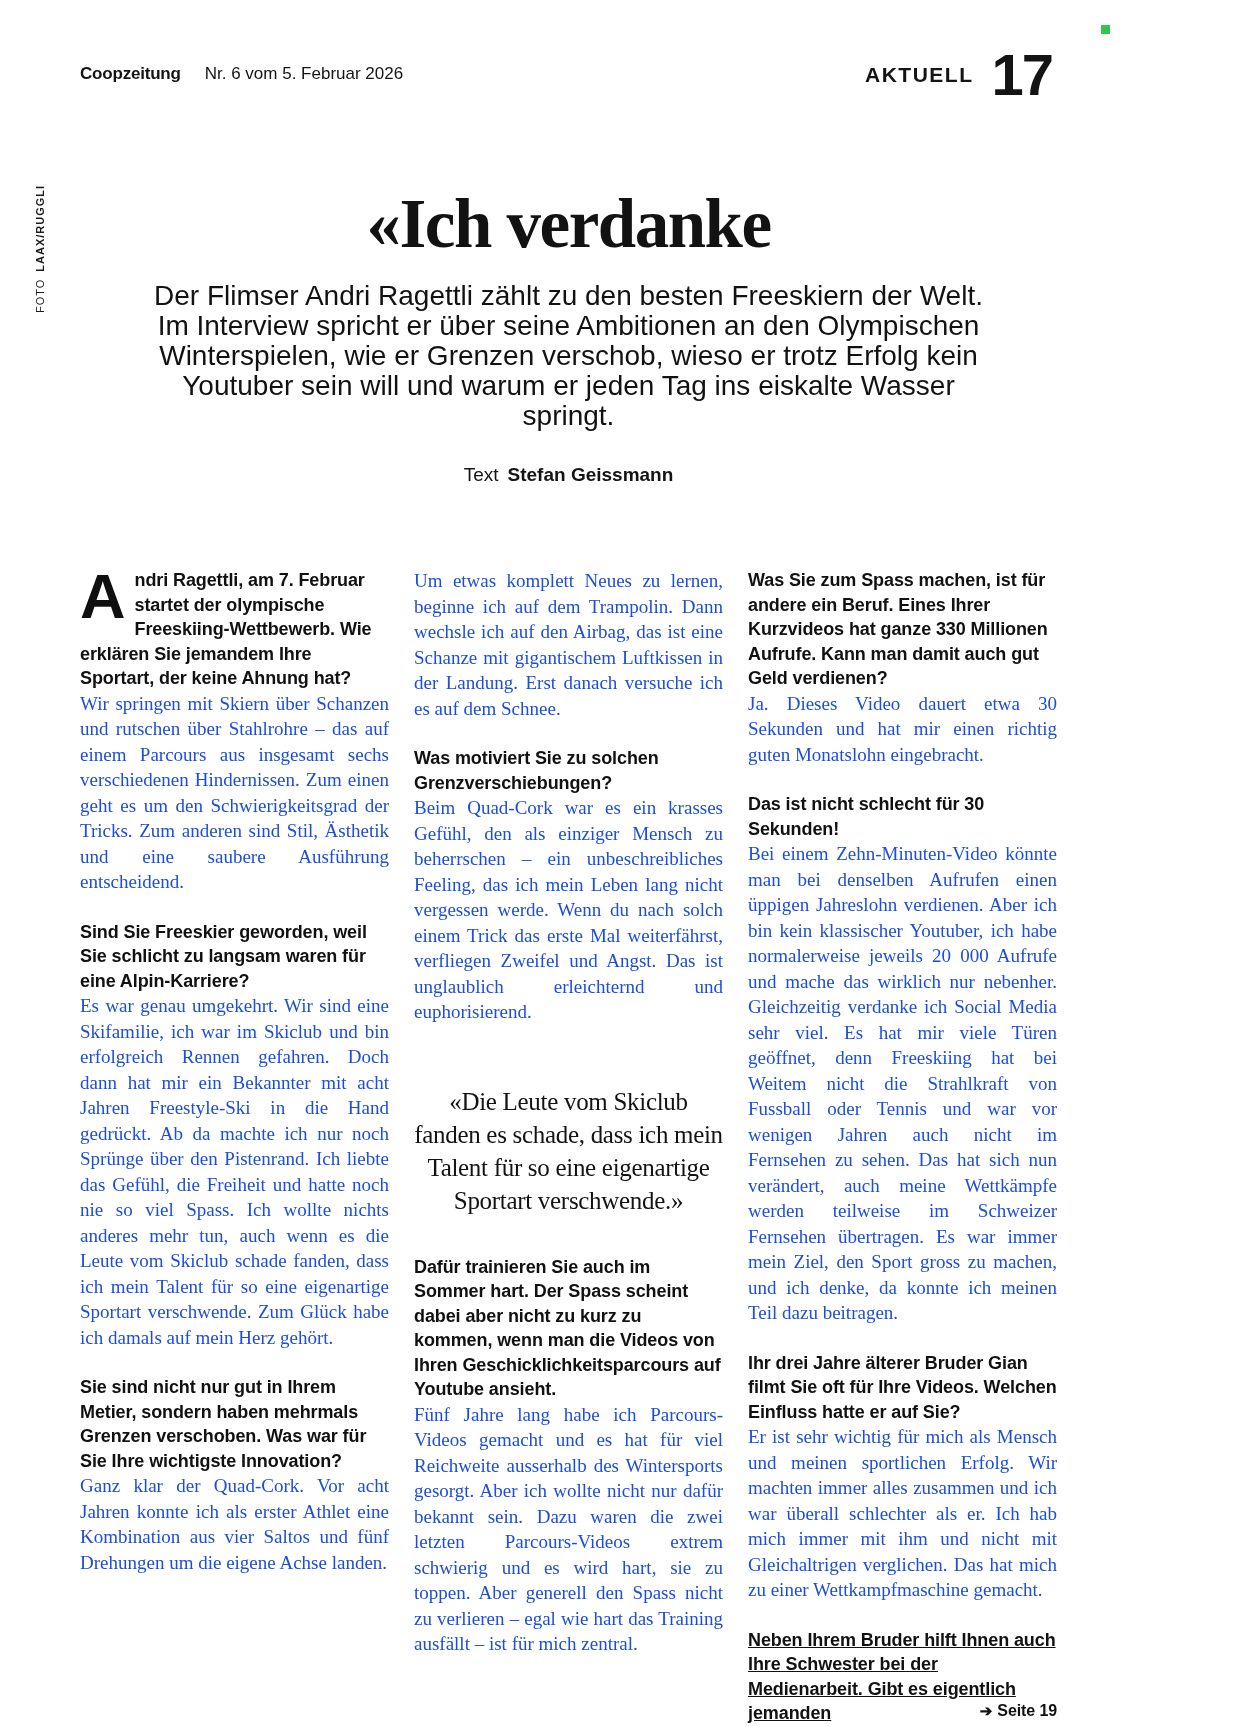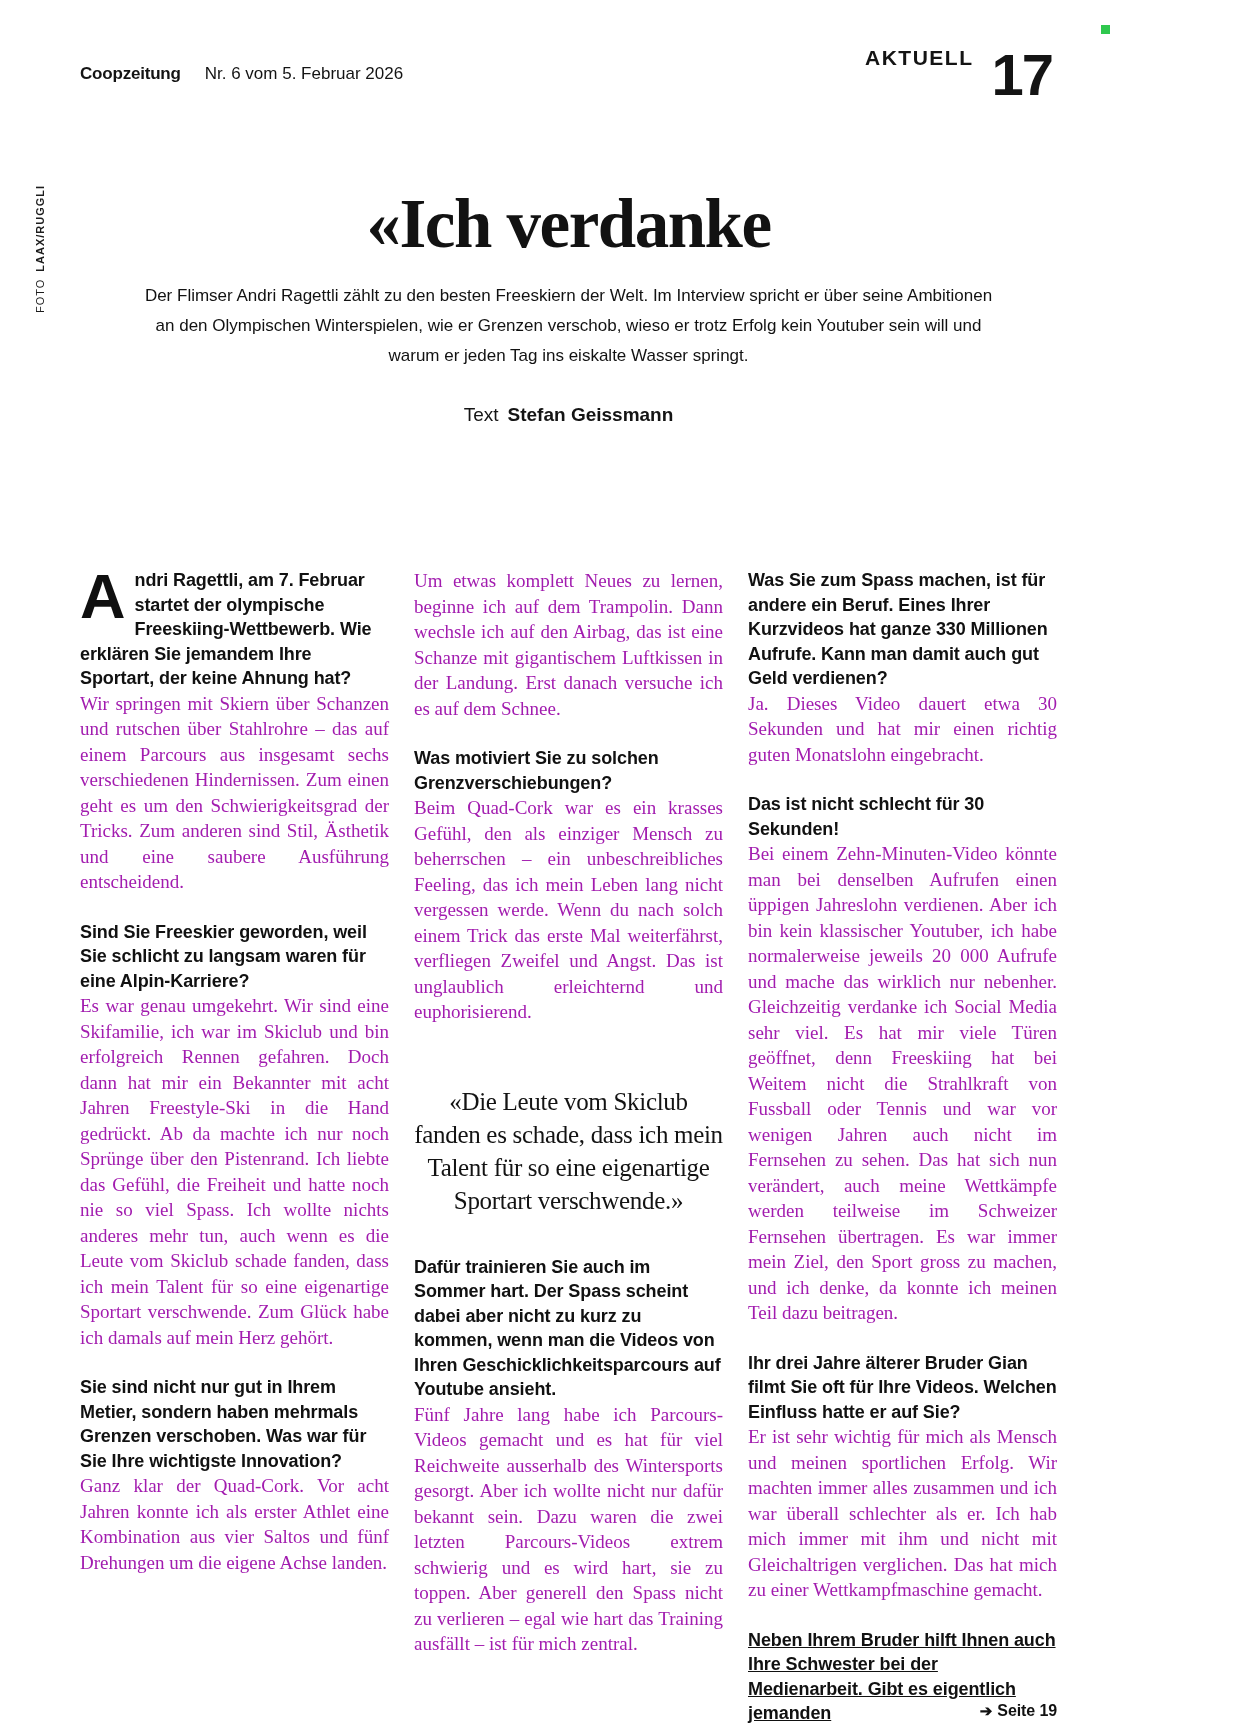--- a/index.html
+++ b/index.html
@@ -11,21 +11,21 @@
   }
   
   .masthead-left {
     position:absolute; left:80px; top:64px;
     display:flex; align-items:baseline; gap:24px; font-size:17px;
   }
   .paper-name { font-weight:700; letter-spacing:-0.2px; }
   .issue-info { font-weight:400;text-align:right; }
   .masthead-right {
     position:absolute; right:198px; top:46px;
-    display:flex; align-items:flex-start; gap:18px;margin-left:40px;
+    display:flex; align-items:center; gap:18px;margin-left:40px;
   }
   .section-label { font-weight:700; font-size:21px; letter-spacing:1.5px; }
   .page-number { font-weight:700; font-size:58px; letter-spacing:-2px; line-height:1; }
   .green-mark { position:absolute; left:1101px; top:25px; width:9px; height:9px; }
   
   .photo-credit {
     position:absolute; left:34px; top:313px;
     transform:rotate(-90deg); transform-origin:0 0;
     white-space:nowrap; font-size:11px; letter-spacing:1px; color:#1c1c1c;
   }
@@ -36,36 +36,36 @@
   .kicker {
     display:inline-block; background:#111111; color:#ffffff;
     font-weight:700; font-size:17px; letter-spacing:3px; padding:8px 14px 7px;
   }
   .headline {
     margin-top:21px; font-family:"Liberation Serif", serif; font-weight:700;
     font-size:69px; line-height:1.05; letter-spacing:-1.5px; color:#121212;
   }
   .lead {
     margin:21px auto 0; max-width:862px;
-    font-size:17px; line-height:30px; color:#121212;text-align:center;
+    font-size:28px; line-height:30px; color:#121212;text-align:center;
   }
   .byline { margin-top:33px; font-size:19px; }
   .byline .label { font-weight:400; margin-right:9px; }
   .byline .name  { font-weight:700; }
   
   .columns { position:absolute; left:80px; top:568px; width:977px; display:flex; gap:25px; }
   .col { width:309px; flex:0 0 309px; }
   .q {
     font-weight:700; font-size:18px; line-height:24.5px;
     margin-top:25px; letter-spacing:-0.1px; color:#111111;
   }
   .col > :first-child { margin-top:0; }
   .a {
     font-family:"Liberation Serif", serif; font-size:19px; line-height:25.5px;
-    text-align:justify; color:#a21caf;
+    text-align:justify; color:#1d4ed8;
   }
   .dropcap {
     float:left; font-weight:700; font-size:63px; line-height:50px;
     margin:3px 10px 0 0; letter-spacing:-1px; color:#0f0f0f;
   }
   .pullquote {
     font-family:"Liberation Serif", serif; font-size:25px; line-height:33px;
     text-align:center; margin:60px 0 38px; letter-spacing:-0.3px; color:#131313;
   }
   .q-final { position:relative;text-decoration:underline; }

